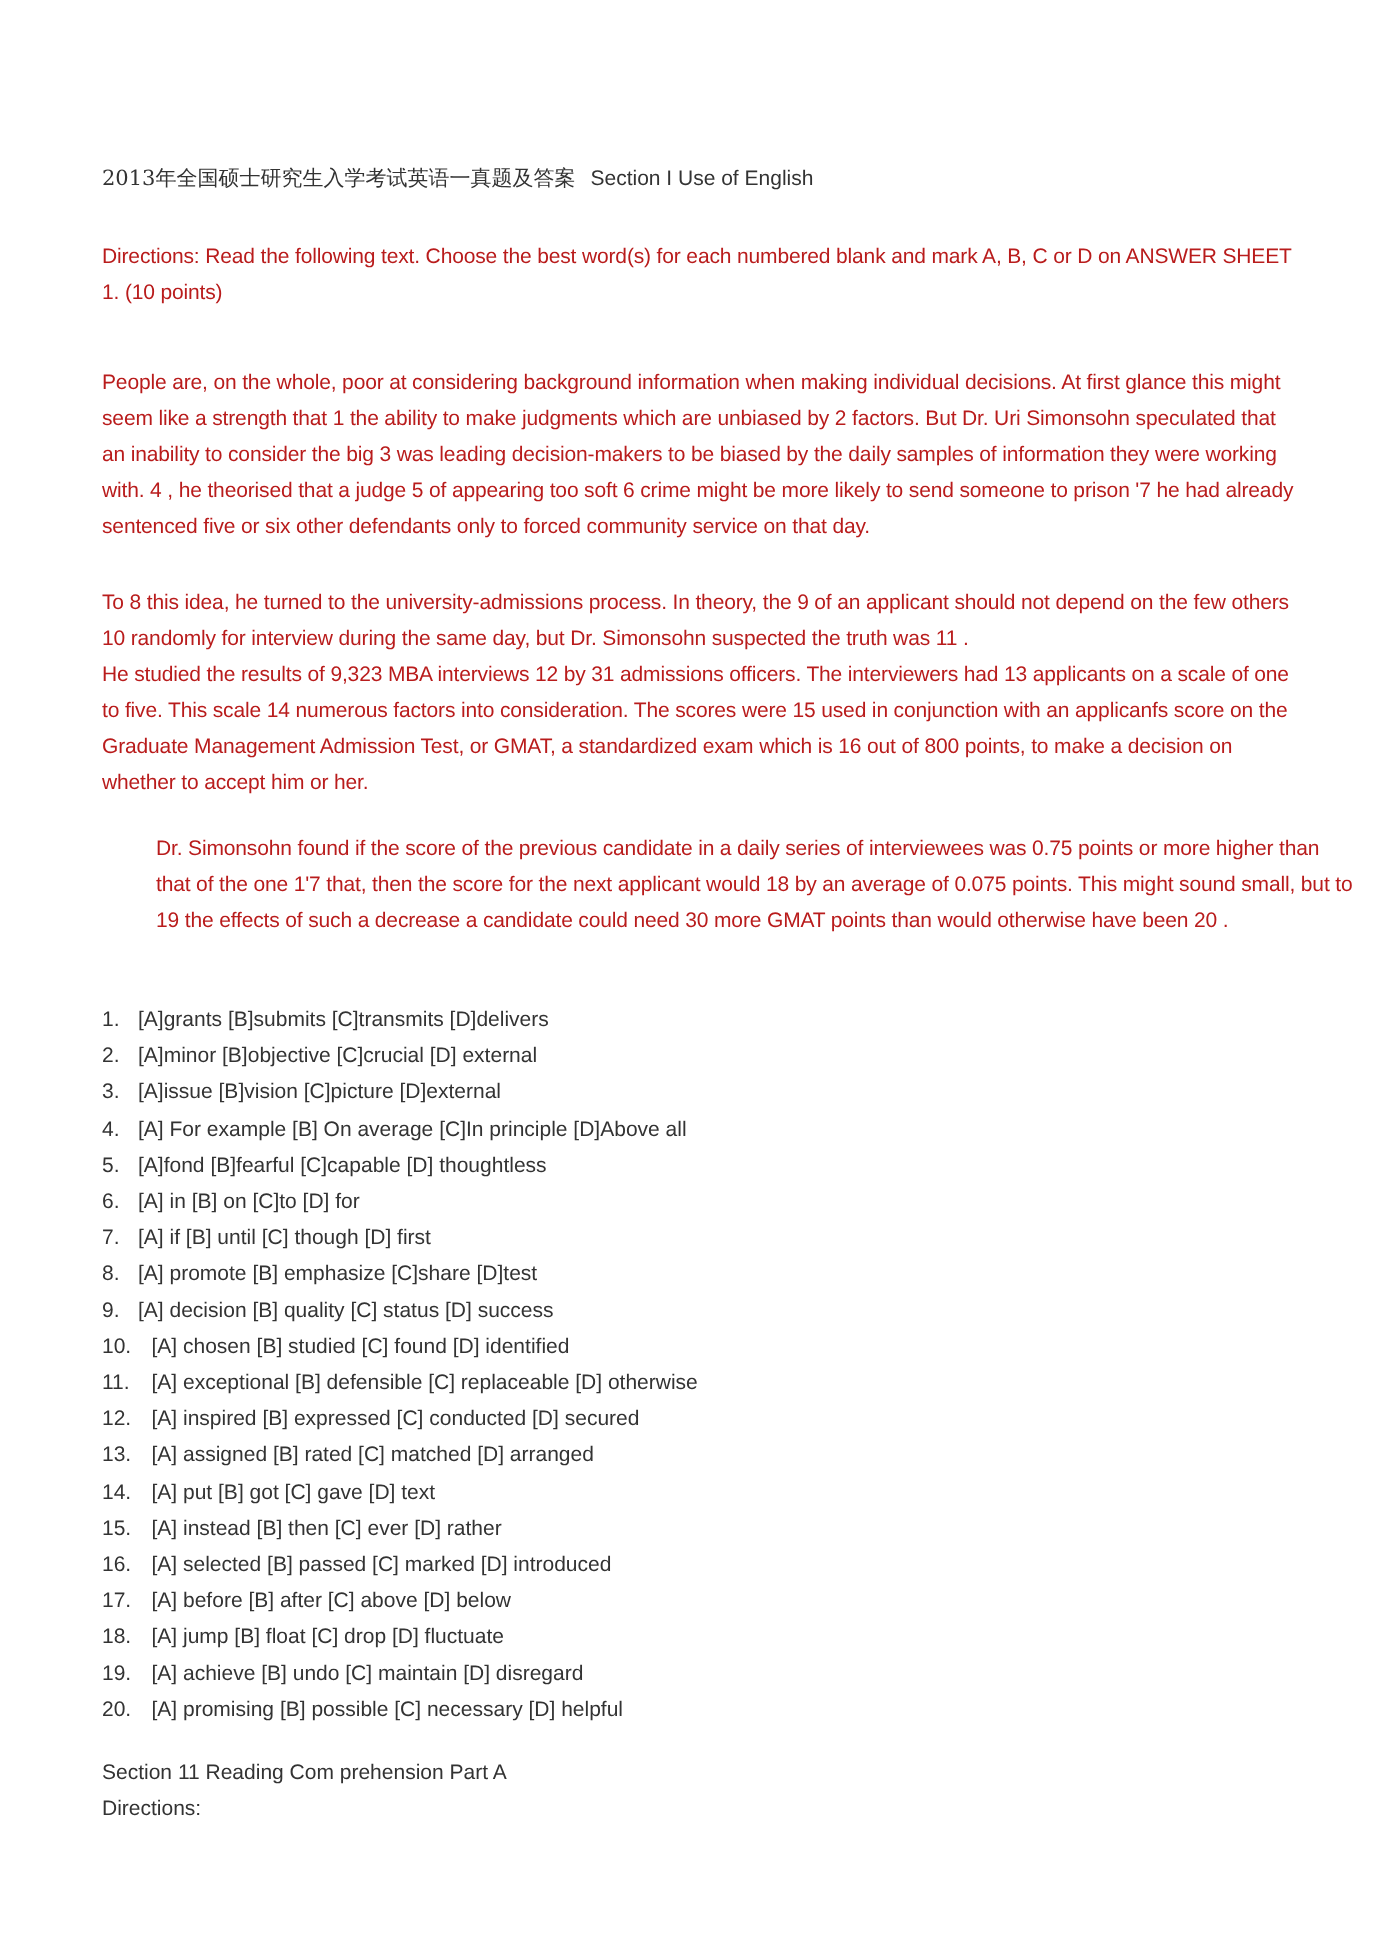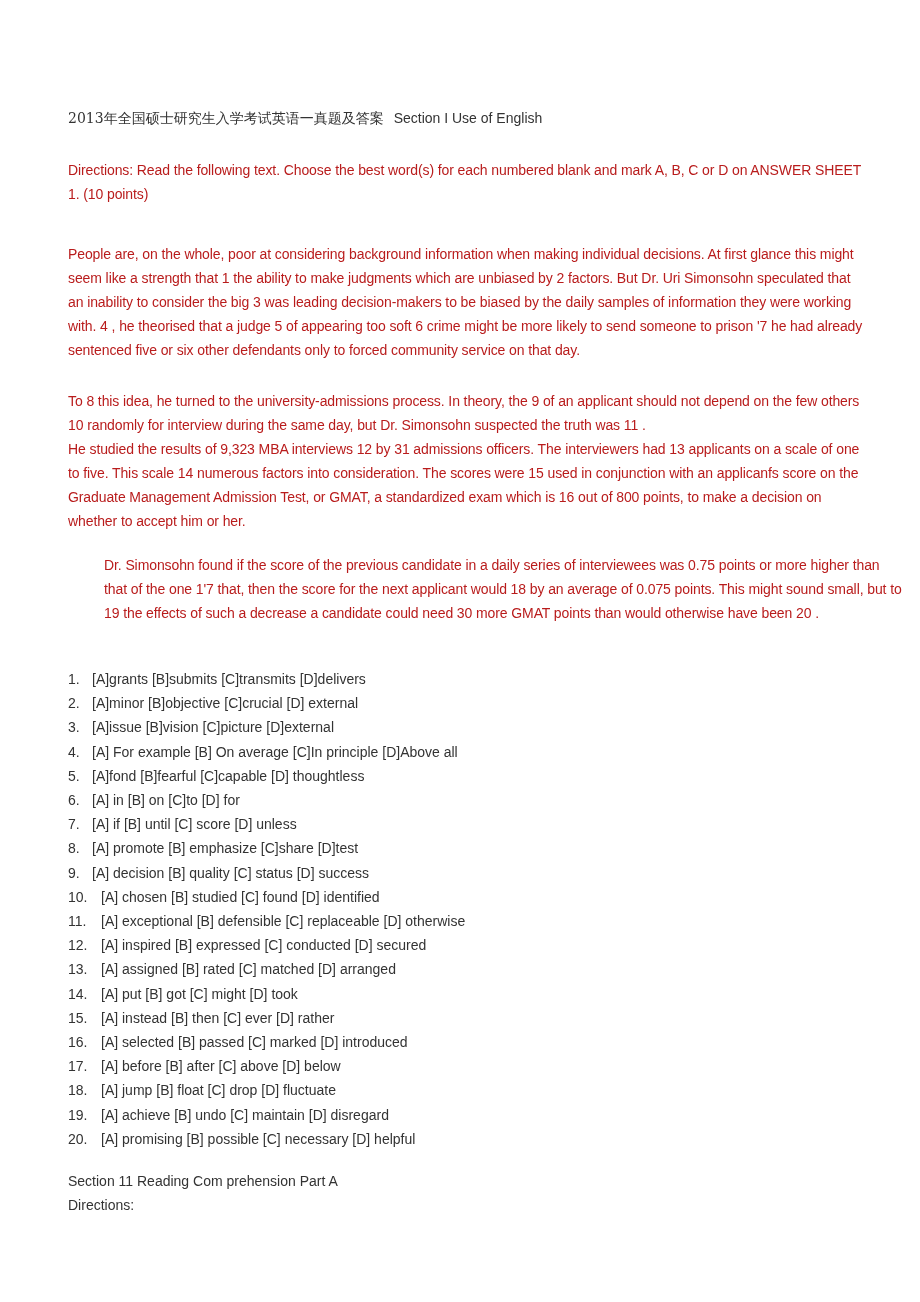--- a/index.html
+++ b/index.html
@@ -124,21 +124,21 @@
     <li>
         <span class="num">5.</span>
         <span>[A]fond [B]fearful [C]capable [D] thoughtless</span>
       </li>
     <li>
         <span class="num">6.</span>
         <span>[A] in [B] on [C]to [D] for</span>
       </li>
     <li>
         <span class="num">7.</span>
-        <span>[A] if [B] until [C] score [D] unless</span>
+        <span>[A] if [B] until [C] though [D] first</span>
       </li>
     <li>
         <span class="num">8.</span>
         <span>[A] promote [B] emphasize [C]share [D]test</span>
       </li>
     <li>
         <span class="num">9.</span>
         <span>[A] decision [B] quality [C] status [D] success</span>
       </li>
     <li>
@@ -152,21 +152,21 @@
     <li>
         <span class="num wide">12.</span>
         <span>[A] inspired [B] expressed [C] conducted [D] secured</span>
       </li>
     <li>
         <span class="num wide">13.</span>
         <span>[A] assigned [B] rated [C] matched [D] arranged</span>
       </li>
     <li>
         <span class="num wide">14.</span>
-        <span>[A] put [B] got [C] might [D] took</span>
+        <span>[A] put [B] got [C] gave [D] text</span>
       </li>
     <li>
         <span class="num wide">15.</span>
         <span>[A] instead [B] then [C] ever [D] rather</span>
       </li>
     <li>
         <span class="num wide">16.</span>
         <span>[A] selected [B] passed [C] marked [D] introduced</span>
       </li>
     <li>

